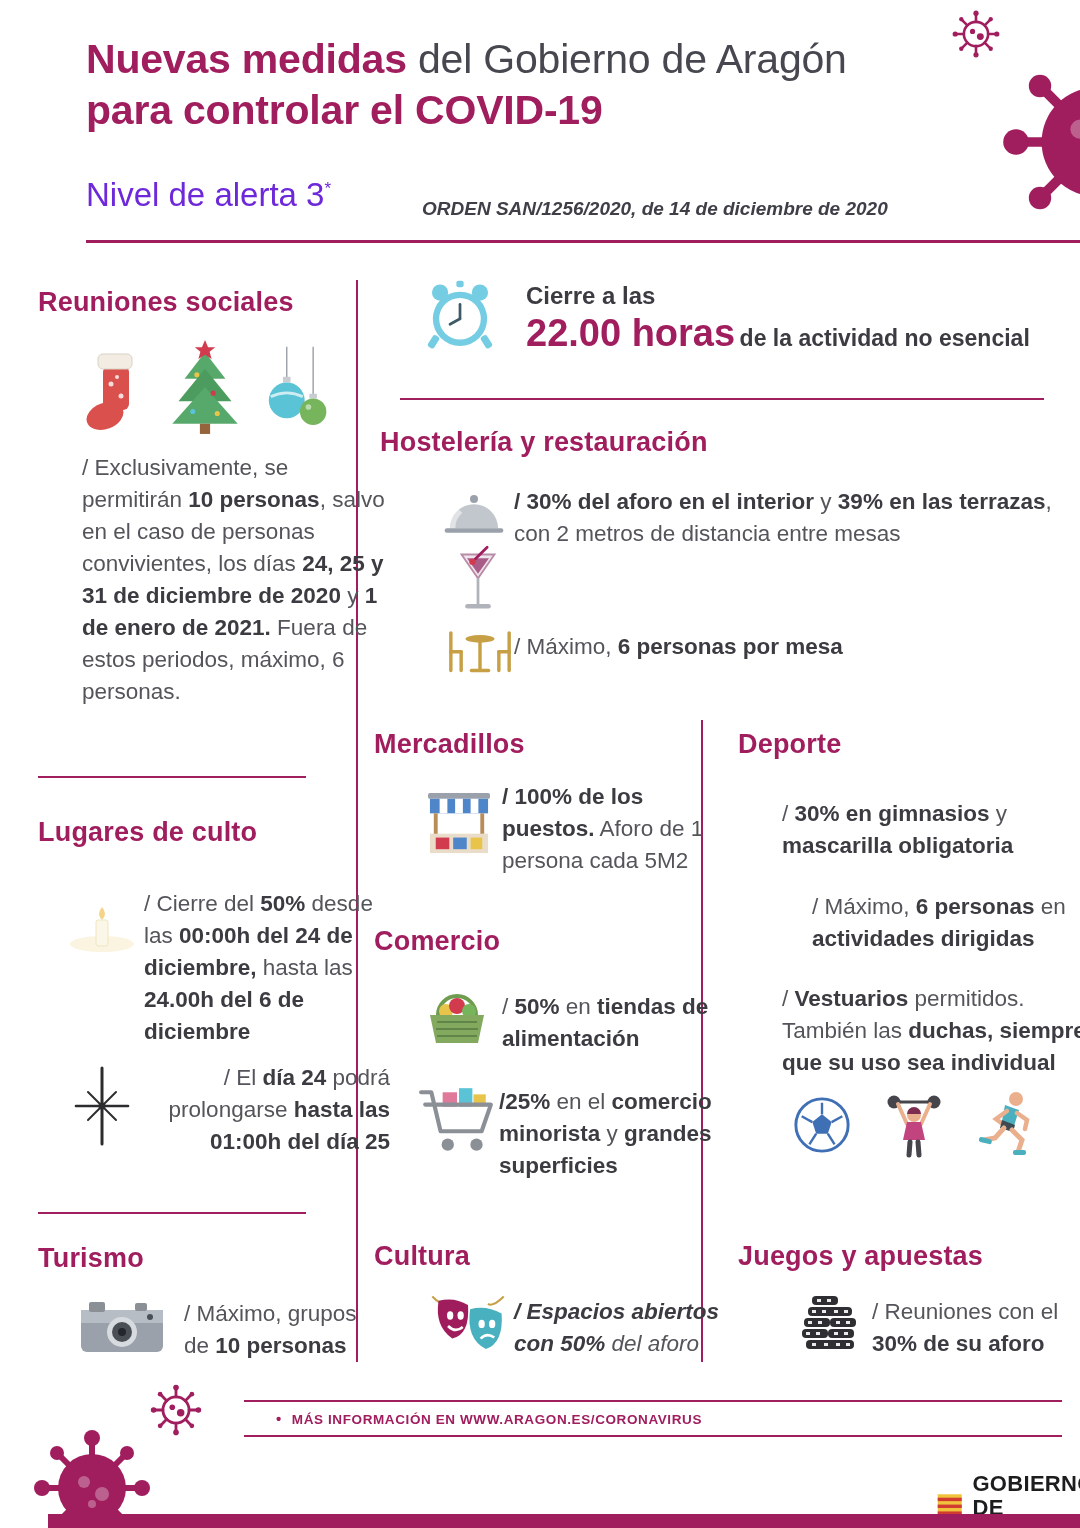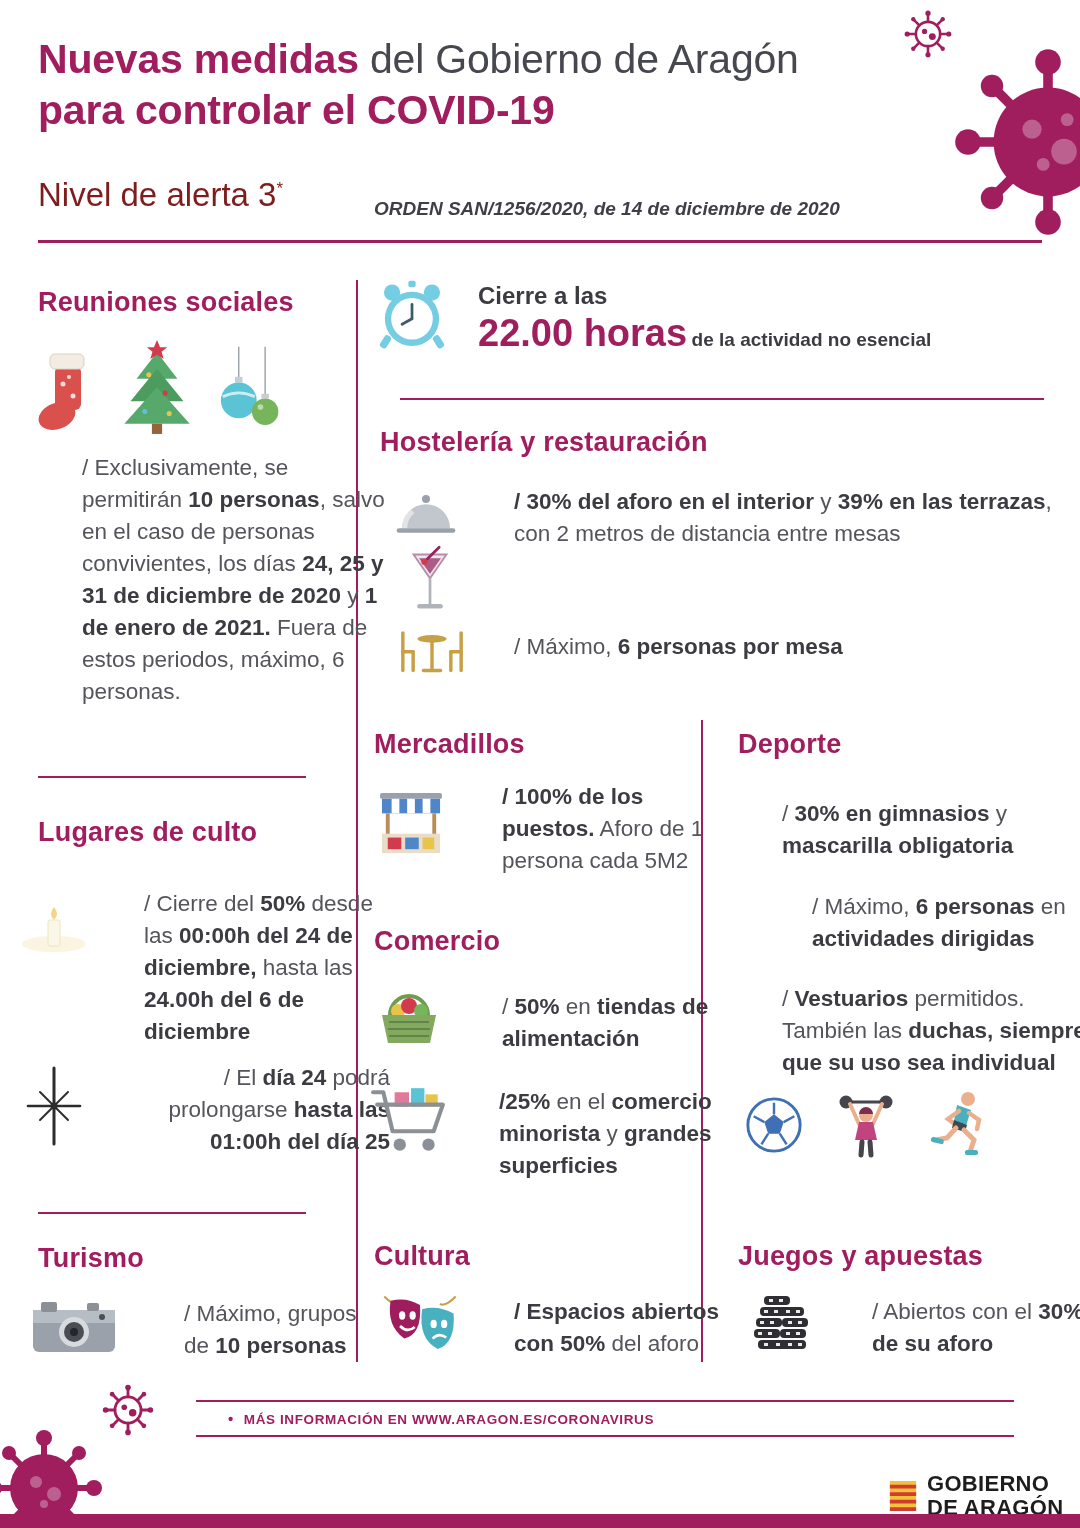--- a/index.html
+++ b/index.html
@@ -1,28 +1,28 @@
 <!DOCTYPE html>
 <html><head>
 <meta charset="utf-8">
 <title>Nuevas medidas COVID-19 Aragón</title>
 <style>
   :root { --accent:#a01d5e; --dark:#3b3b41; --body:#54545b; }
   * { margin:0; padding:0; box-sizing:border-box; }
   html,body { background:#ffffff; }
   .page { position:relative; width:1080px; height:1528px; margin:0 auto; background:#fff;
           overflow:hidden; font-family:"Liberation Sans","DejaVu Sans",sans-serif; color:var(--dark); }
-  .abs { position:absolute; }
+  .abs { position:absolute;margin-left:48px; }
   svg { display:block; width:100%; height:100%; }
 
   
   #main-title { left:38px; top:34px; width:790px; font-size:41px; line-height:1.24;
                 color:#474750; font-weight:400; letter-spacing:-0.2px; }
   #main-title .b { color:var(--accent); font-weight:800; }
-  #alert-level { left:38px; top:176px; font-size:33px; color:#7f1d1d; font-weight:500; }
+  #alert-level { left:38px; top:176px; font-size:33px; color:#6d28d9; font-weight:500; }
   #alert-level sup { font-size:17px; }
   #order-ref { left:374px; top:198px; font-size:19px; font-style:italic; font-weight:700; color:#3f3f48; }
   #header-rule { left:38px; top:240px; width:1004px; height:3px; background:var(--accent); }
   #virus-big { left:952px; top:46px; width:192px; height:192px; }
   #virus-small-tr { left:902px; top:8px; width:52px; height:52px; }
 
   
   .sec-title { position:absolute; font-weight:800; font-size:27px; color:var(--accent); letter-spacing:0.2px; }
   .rich { position:absolute; font-size:22.5px; line-height:1.42; color:var(--body);margin-left:44px; }
   .rich .b { font-weight:800; color:var(--dark); }
@@ -49,42 +49,42 @@
   #turismo-title { left:38px; top:1243px; }
   #camera-icon { left:30px; top:1296px; width:88px; height:60px; }
   #turismo-text { left:140px; top:1298px; width:202px; }
 
   
   #clock-icon { left:374px; top:278px; width:76px; height:78px; }
   #closure { left:478px; top:282px; width:566px; }
   #closure .line1 { font-size:24px; font-weight:800; color:var(--dark); }
   #closure .timeline { margin-top:2px; }
   #closure .time { font-size:38px; font-weight:800; color:var(--accent); }
-  #closure .line2 { font-size:19px; font-weight:800; color:var(--dark); }
+  #closure .line2 { font-size:23px; font-weight:800; color:var(--dark); }
   #hr-right { left:400px; top:398px; width:644px; }
   #hosteleria-title { left:380px; top:427px; }
   #cloche-icon { left:394px; top:490px; width:64px; height:48px; }
   #hosteleria-item1 { left:470px; top:486px; width:572px; }
   #cocktail-icon { left:408px; top:542px; width:44px; height:80px; }
   #hosteleria-item2 { left:470px; top:576px; width:520px; }
   #table-icon { left:396px; top:626px; width:72px; height:48px; }
   #hosteleria-item3 { left:470px; top:631px; width:520px; }
 
   
   #mercadillos-title { left:374px; top:729px; }
   #market-icon { left:380px; top:790px; width:62px; height:68px; }
   #mercadillos-item1 { left:458px; top:781px; width:240px; }
   #comercio-title { left:374px; top:926px; }
   #basket-icon { left:376px; top:984px; width:66px; height:64px; }
   #comercio-item1 { left:458px; top:991px; width:240px; }
   #cart-icon { left:370px; top:1080px; width:78px; height:80px; }
   #comercio-item2 { left:455px; top:1086px; width:250px; }
   #cultura-title { left:374px; top:1241px; }
   #masks-icon { left:378px; top:1292px; width:84px; height:68px; }
-  #cultura-item1 { left:470px; top:1296px; width:230px; }
+  #cultura-item1 { left:470px; top:1296px; width:230px;font-style:italic; }
 
   
   #deporte-title { left:738px; top:729px; }
   #deporte-item1 { left:738px; top:798px; width:298px; }
   #deporte-item2 { left:768px; top:891px; width:306px; }
   #deporte-item3 { left:738px; top:983px; width:310px; }
   #sports-row { left:744px; top:1090px; display:flex; gap:30px; align-items:center; }
   .sport-icon-1 { width:60px; height:60px; }
   .sport-icon-2 { width:64px; height:70px; }
   .sport-icon-3 { width:60px; height:70px; }
@@ -491,21 +491,21 @@
           <rect x="20" y="40" width="4" height="3"></rect>
         <rect x="38" y="40" width="4" height="3"></rect>
           <rect x="48" y="40" width="4" height="3"></rect>
         <rect x="16" y="51" width="4" height="3"></rect>
           <rect x="28" y="51" width="4" height="3"></rect>
         <rect x="40" y="51" width="4" height="3"></rect>
           <rect x="50" y="51" width="4" height="3"></rect>
       </g>
     </svg>
   </div>
-  <div class="rich" id="juegos-item1"><span>/ Abiertos con el </span><span class="b">30% de su aforo</span></div>
+  <div class="rich" id="juegos-item1"><span>/ Reuniones con el </span><span class="b">30% de su aforo</span></div>
 
   <div class="abs" id="footer-info">
     <span class="bullet">•</span><span>MÁS INFORMACIÓN EN </span><span class="url">WWW.ARAGON.ES/CORONAVIRUS</span>
   </div>
 
   <div class="abs" id="virus-outline-bl">
     <svg viewBox="0 0 60 60">
       <g stroke="#a01d5e" stroke-width="3" stroke-linecap="round" fill="none">
         <circle cx="30" cy="30" r="14"></circle>
         <line x1="30" y1="16" x2="30" y2="7"></line>

